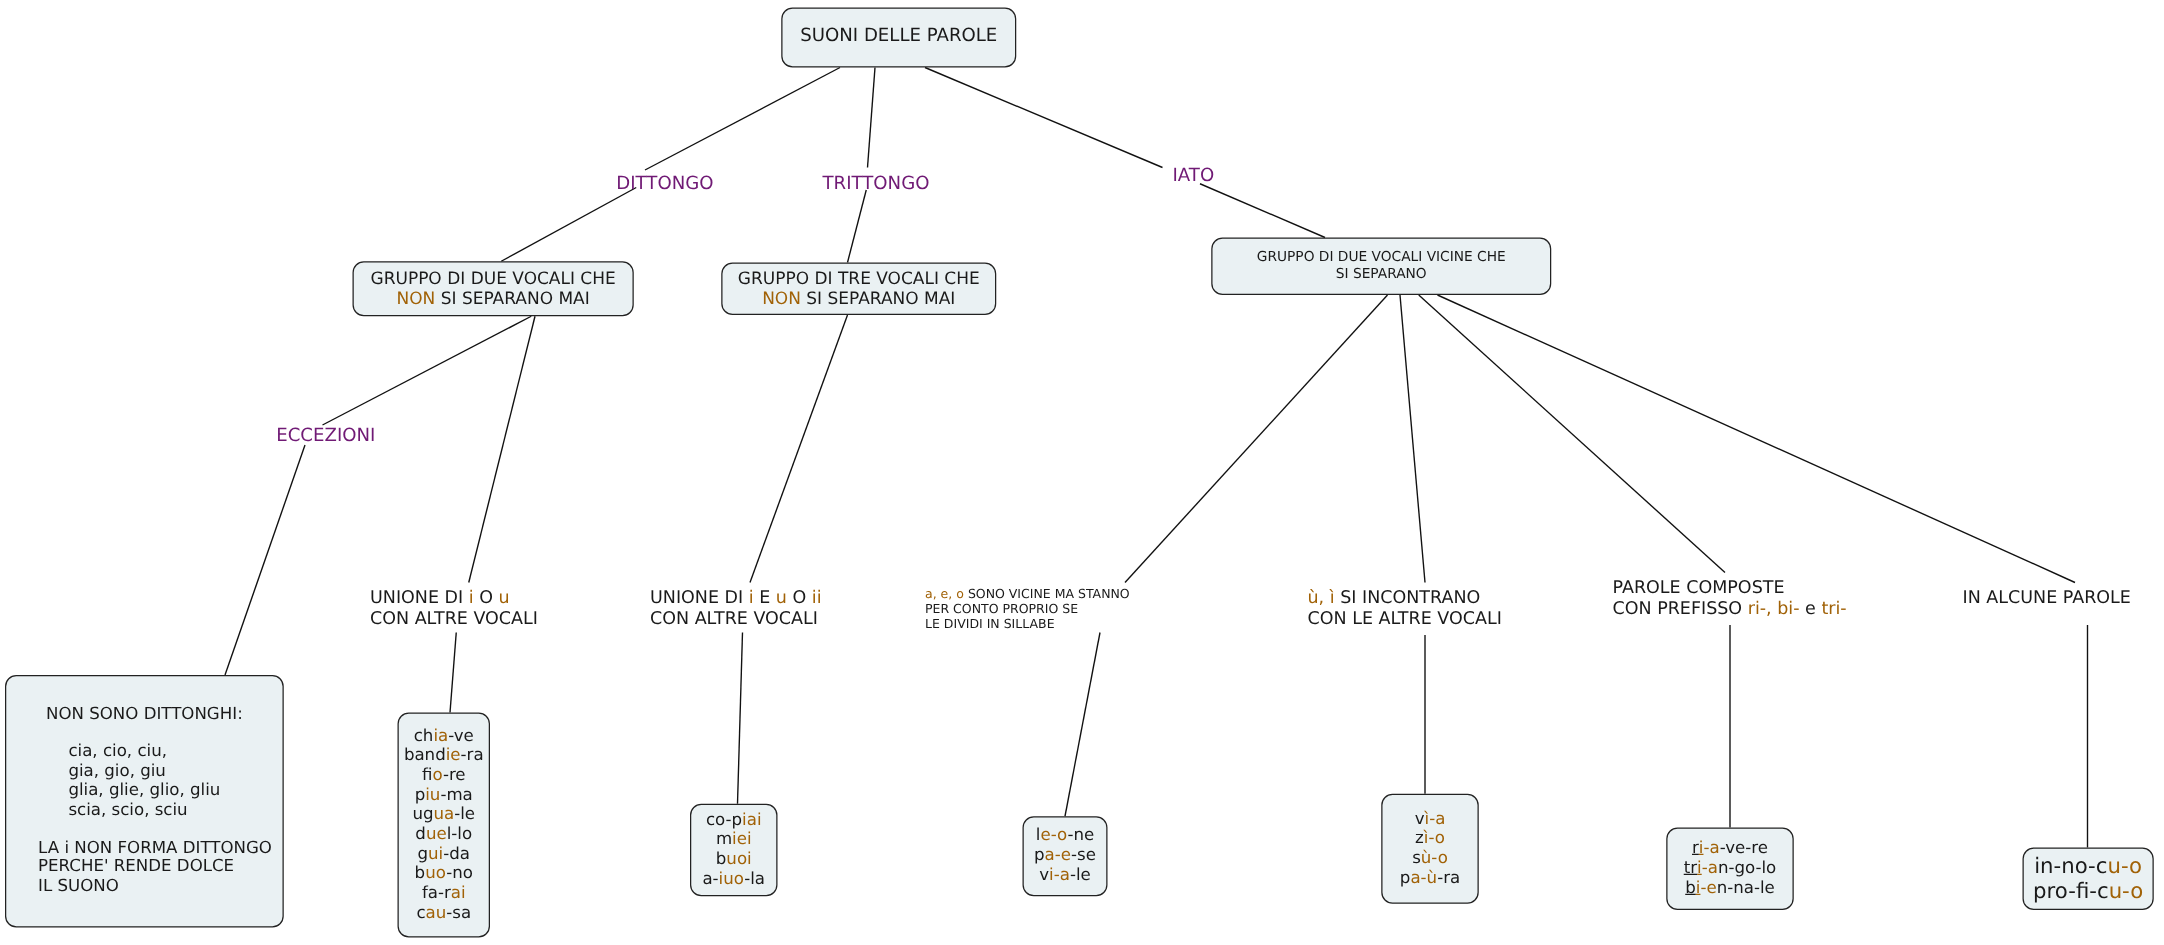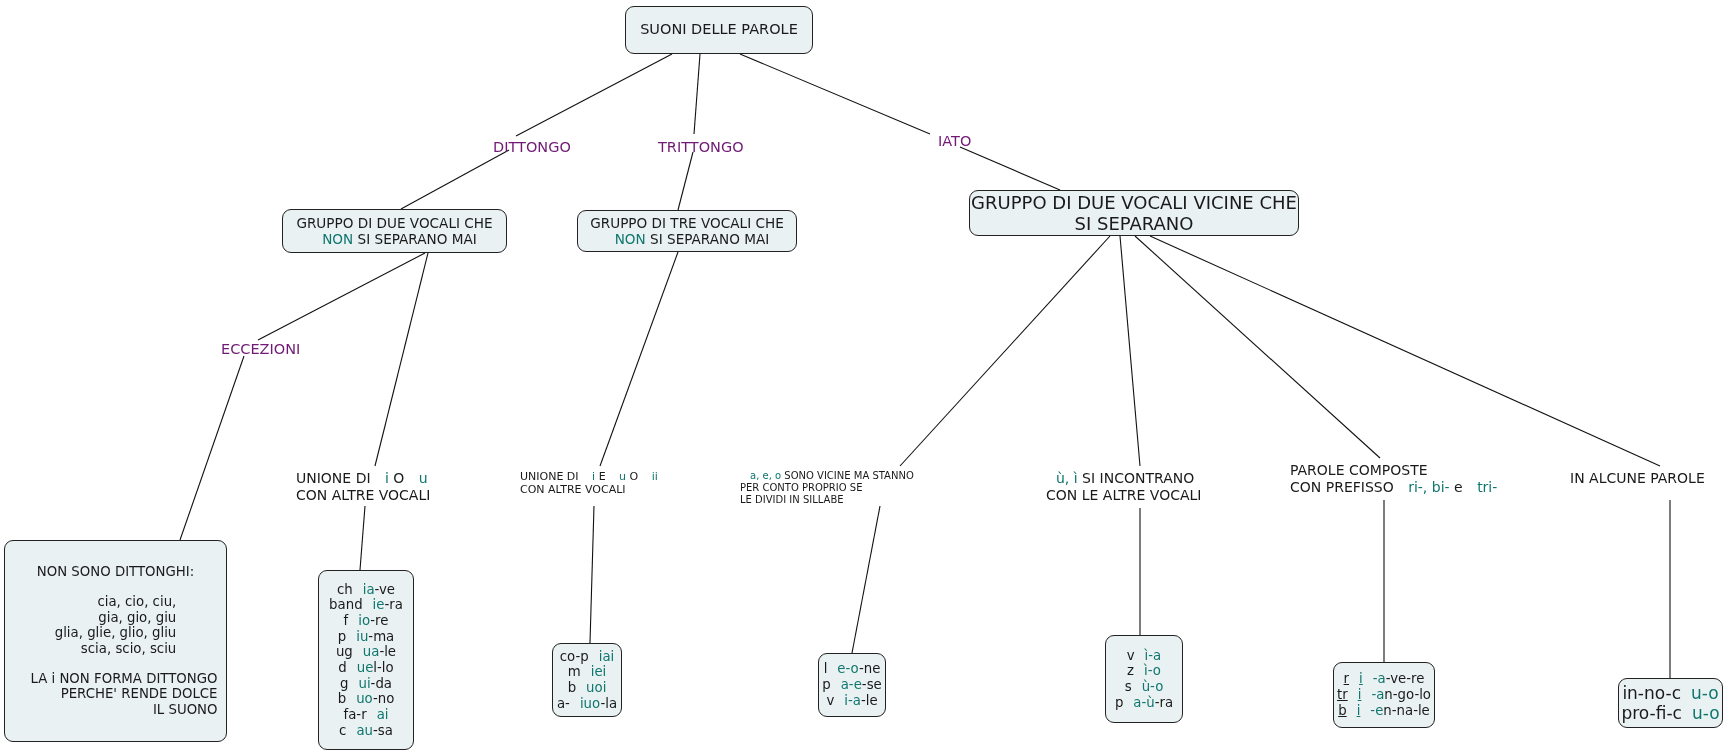--- a/index.html
+++ b/index.html
@@ -24,61 +24,61 @@
     position: absolute;
     left: 0; top: 0;
     width: 1731px; height: 756px;
     pointer-events: none;
   }
   .node {
     position: absolute;
     background: #eaf1f3;
     border: 1.4px solid #222;
     border-radius: 9px;
-    text-align: right;
+    text-align: left;
     line-height: 1.18;
     white-space: nowrap;
     display: flex;
     flex-direction: column;
     align-items: center;
     justify-content: center;
   }
   .node .ln { display: block; }
   .plain {
     position: absolute;
     line-height: 1.22;
     white-space: nowrap;
     color: #1a1a1a;
   }
   .edge-label {
     position: absolute;
     white-space: nowrap;
     color: #701a75;
     font-size: 14.5px;
   }
-  .r { color: #0f766e; margin-left: 10px; }
+  .r { color: #a16207; }
   .u { text-decoration: underline; }
 
   
   #n-root      { left: 625px; top: 6px;   width: 188px; height: 48px;  font-size: 14.5px; }
   #n-dittongo  { left: 282px; top: 209px; width: 225px; height: 44px;  font-size: 13.6px; }
   #n-trittongo { left: 577px; top: 210px; width: 220px; height: 42px;  font-size: 13.6px; }
-  #n-iato      { left: 969px; top: 190px; width: 330px; height: 46px;  font-size: 18px; }
+  #n-iato      { left: 969px; top: 190px; width: 272px; height: 46px;  font-size: 11px; }
 
   #n-ecc       { left: 4px;   top: 540px; width: 223px; height: 202px; font-size: 13.3px; padding: 8px 6px; }
-  #n-w-dit     { left: 318px; top: 570px; width: 96px;  height: 180px; font-size: 13.3px; }
+  #n-w-dit     { left: 318px; top: 570px; width: 74px;  height: 180px; font-size: 13.3px; }
   #n-w-tri     { left: 552px; top: 643px; width: 70px;  height: 74px;  font-size: 13.3px; }
   #n-w-iato1   { left: 818px; top: 653px; width: 68px;  height: 64px;  font-size: 13.3px; }
   #n-w-iato2   { left: 1105px;top: 635px; width: 78px;  height: 88px;  font-size: 13.3px; }
   #n-w-pref    { left: 1333px;top: 662px; width: 102px; height: 66px;  font-size: 13.3px; }
   #n-w-alc     { left: 1618px;top: 678px; width: 105px; height: 50px;  font-size: 17px; }
 
   
   #t-unione-dit { left: 296px; top: 470px; width: 160px; font-size: 14px; }
-  #t-unione-tri { left: 520px; top: 470px; width: 160px; font-size: 11px; }
+  #t-unione-tri { left: 520px; top: 470px; width: 160px; font-size: 14px; }
   #t-iato-aeo   { left: 740px; top: 470px; width: 262px; font-size: 10px; }
   #t-iato-ui    { left: 1046px;top: 470px; width: 200px; font-size: 14px; }
   #t-prefisso   { left: 1290px;top: 462px; width: 200px; font-size: 14px; }
   #t-alcune     { left: 1570px;top: 470px; width: 200px; font-size: 14px; }
 
   #l-dittongo  { left: 493px; top: 139px; }
   #l-trittongo { left: 658px; top: 139px; }
   #l-iato      { left: 938px; top: 133px; }
   #l-eccezioni { left: 221px; top: 341px; }
 </style>

